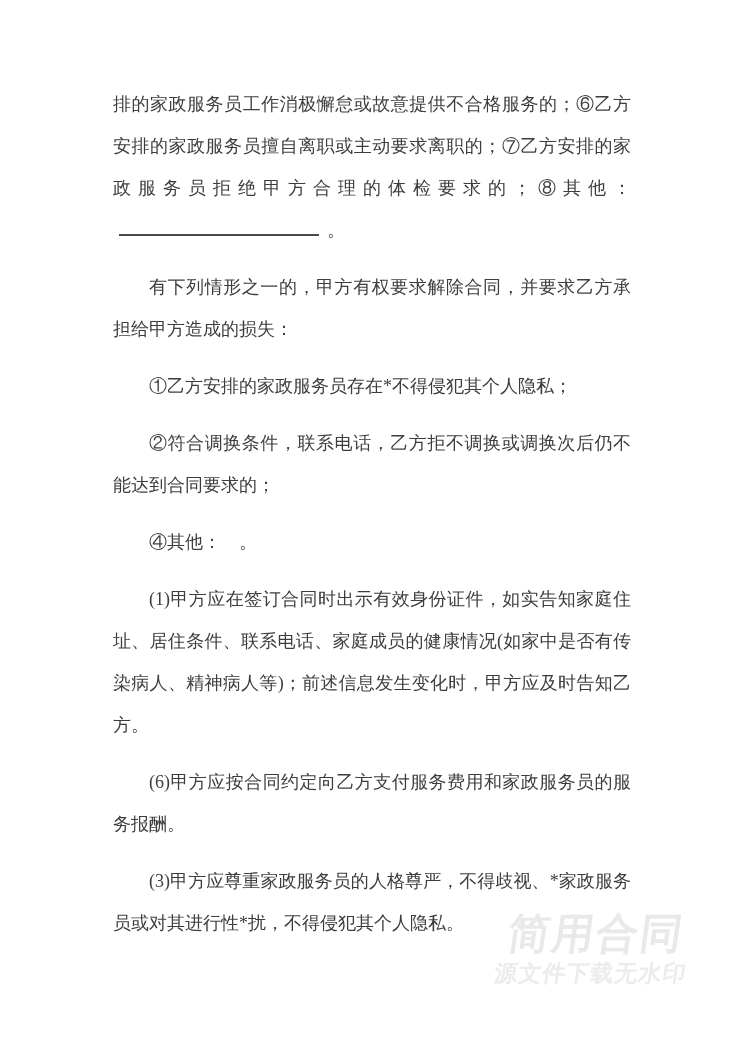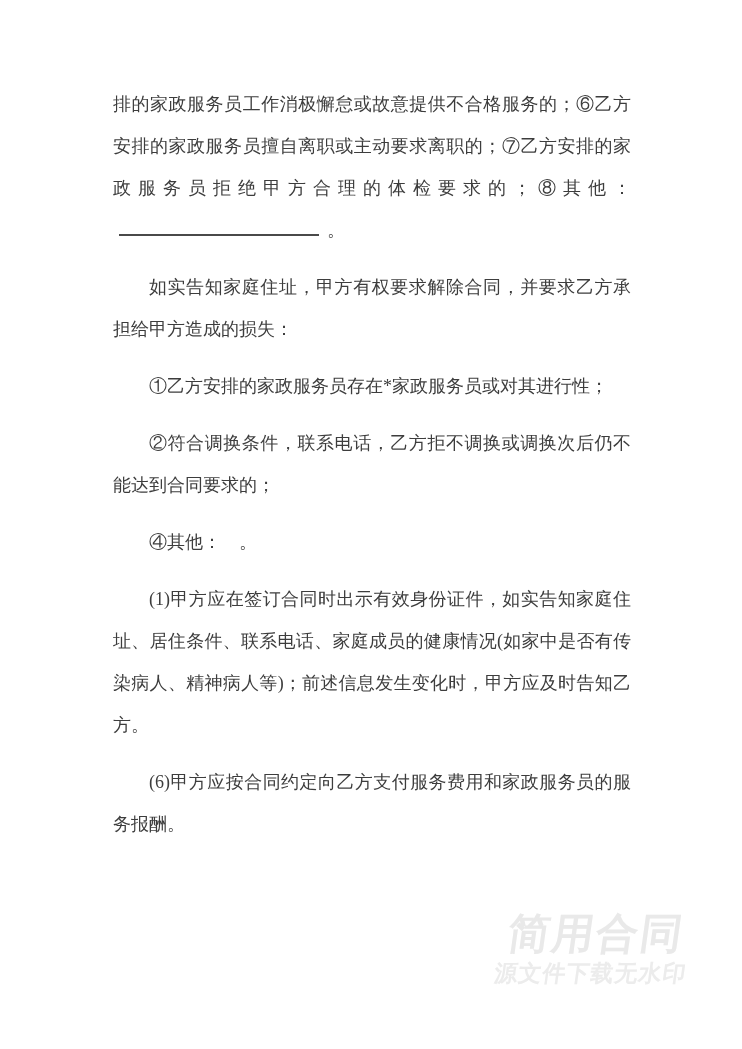--- a/index.html
+++ b/index.html
@@ -73,34 +73,35 @@
 </style>
 </head>
 <body>
 
 <div class="page">
 
   <div class="doc">
 
     <p><span>排的家政服务员工作消极懈怠或故意提供不合格服务的；⑥乙方安排的家政服务员擅自离职或主动要求离职的；⑦乙方安排的家政服务员拒绝甲方合理的体检要求的；⑧其他：</span><span class="blank"></span><span>。</span></p>
 
-    <p class="indent">如实告知家庭住址，甲方有权要求解除合同，并要求乙方承担给甲方造成的损失：</p>
+    <p class="indent">有下列情形之一的，甲方有权要求解除合同，并要求乙方承担给甲方造成的损失：</p>
 
-    <p class="indent">①乙方安排的家政服务员存在*家政服务员或对其进行性；</p>
+    <p class="indent">①乙方安排的家政服务员存在*不得侵犯其个人隐私；</p>
 
     <p class="indent">②符合调换条件，联系电话，乙方拒不调换或调换次后仍不能达到合同要求的；</p>
 
 
     <p class="indent">④其他：　。</p>
 
 
     <p class="indent">(1)甲方应在签订合同时出示有效身份证件，如实告知家庭住址、居住条件、联系电话、家庭成员的健康情况(如家中是否有传染病人、精神病人等)；前述信息发生变化时，甲方应及时告知乙方。</p>
 
     <p class="indent">(6)甲方应按合同约定向乙方支付服务费用和家政服务员的服务报酬。</p>
 
+    <p class="indent">(3)甲方应尊重家政服务员的人格尊严，不得歧视、*家政服务员或对其进行性*扰，不得侵犯其个人隐私。</p>
 
   </div>
 
   <div class="watermark">
     <div class="wm-title">简用合同</div>
     <div class="wm-subtitle">源文件下载无水印</div>
   </div>
 
 </div>
 

